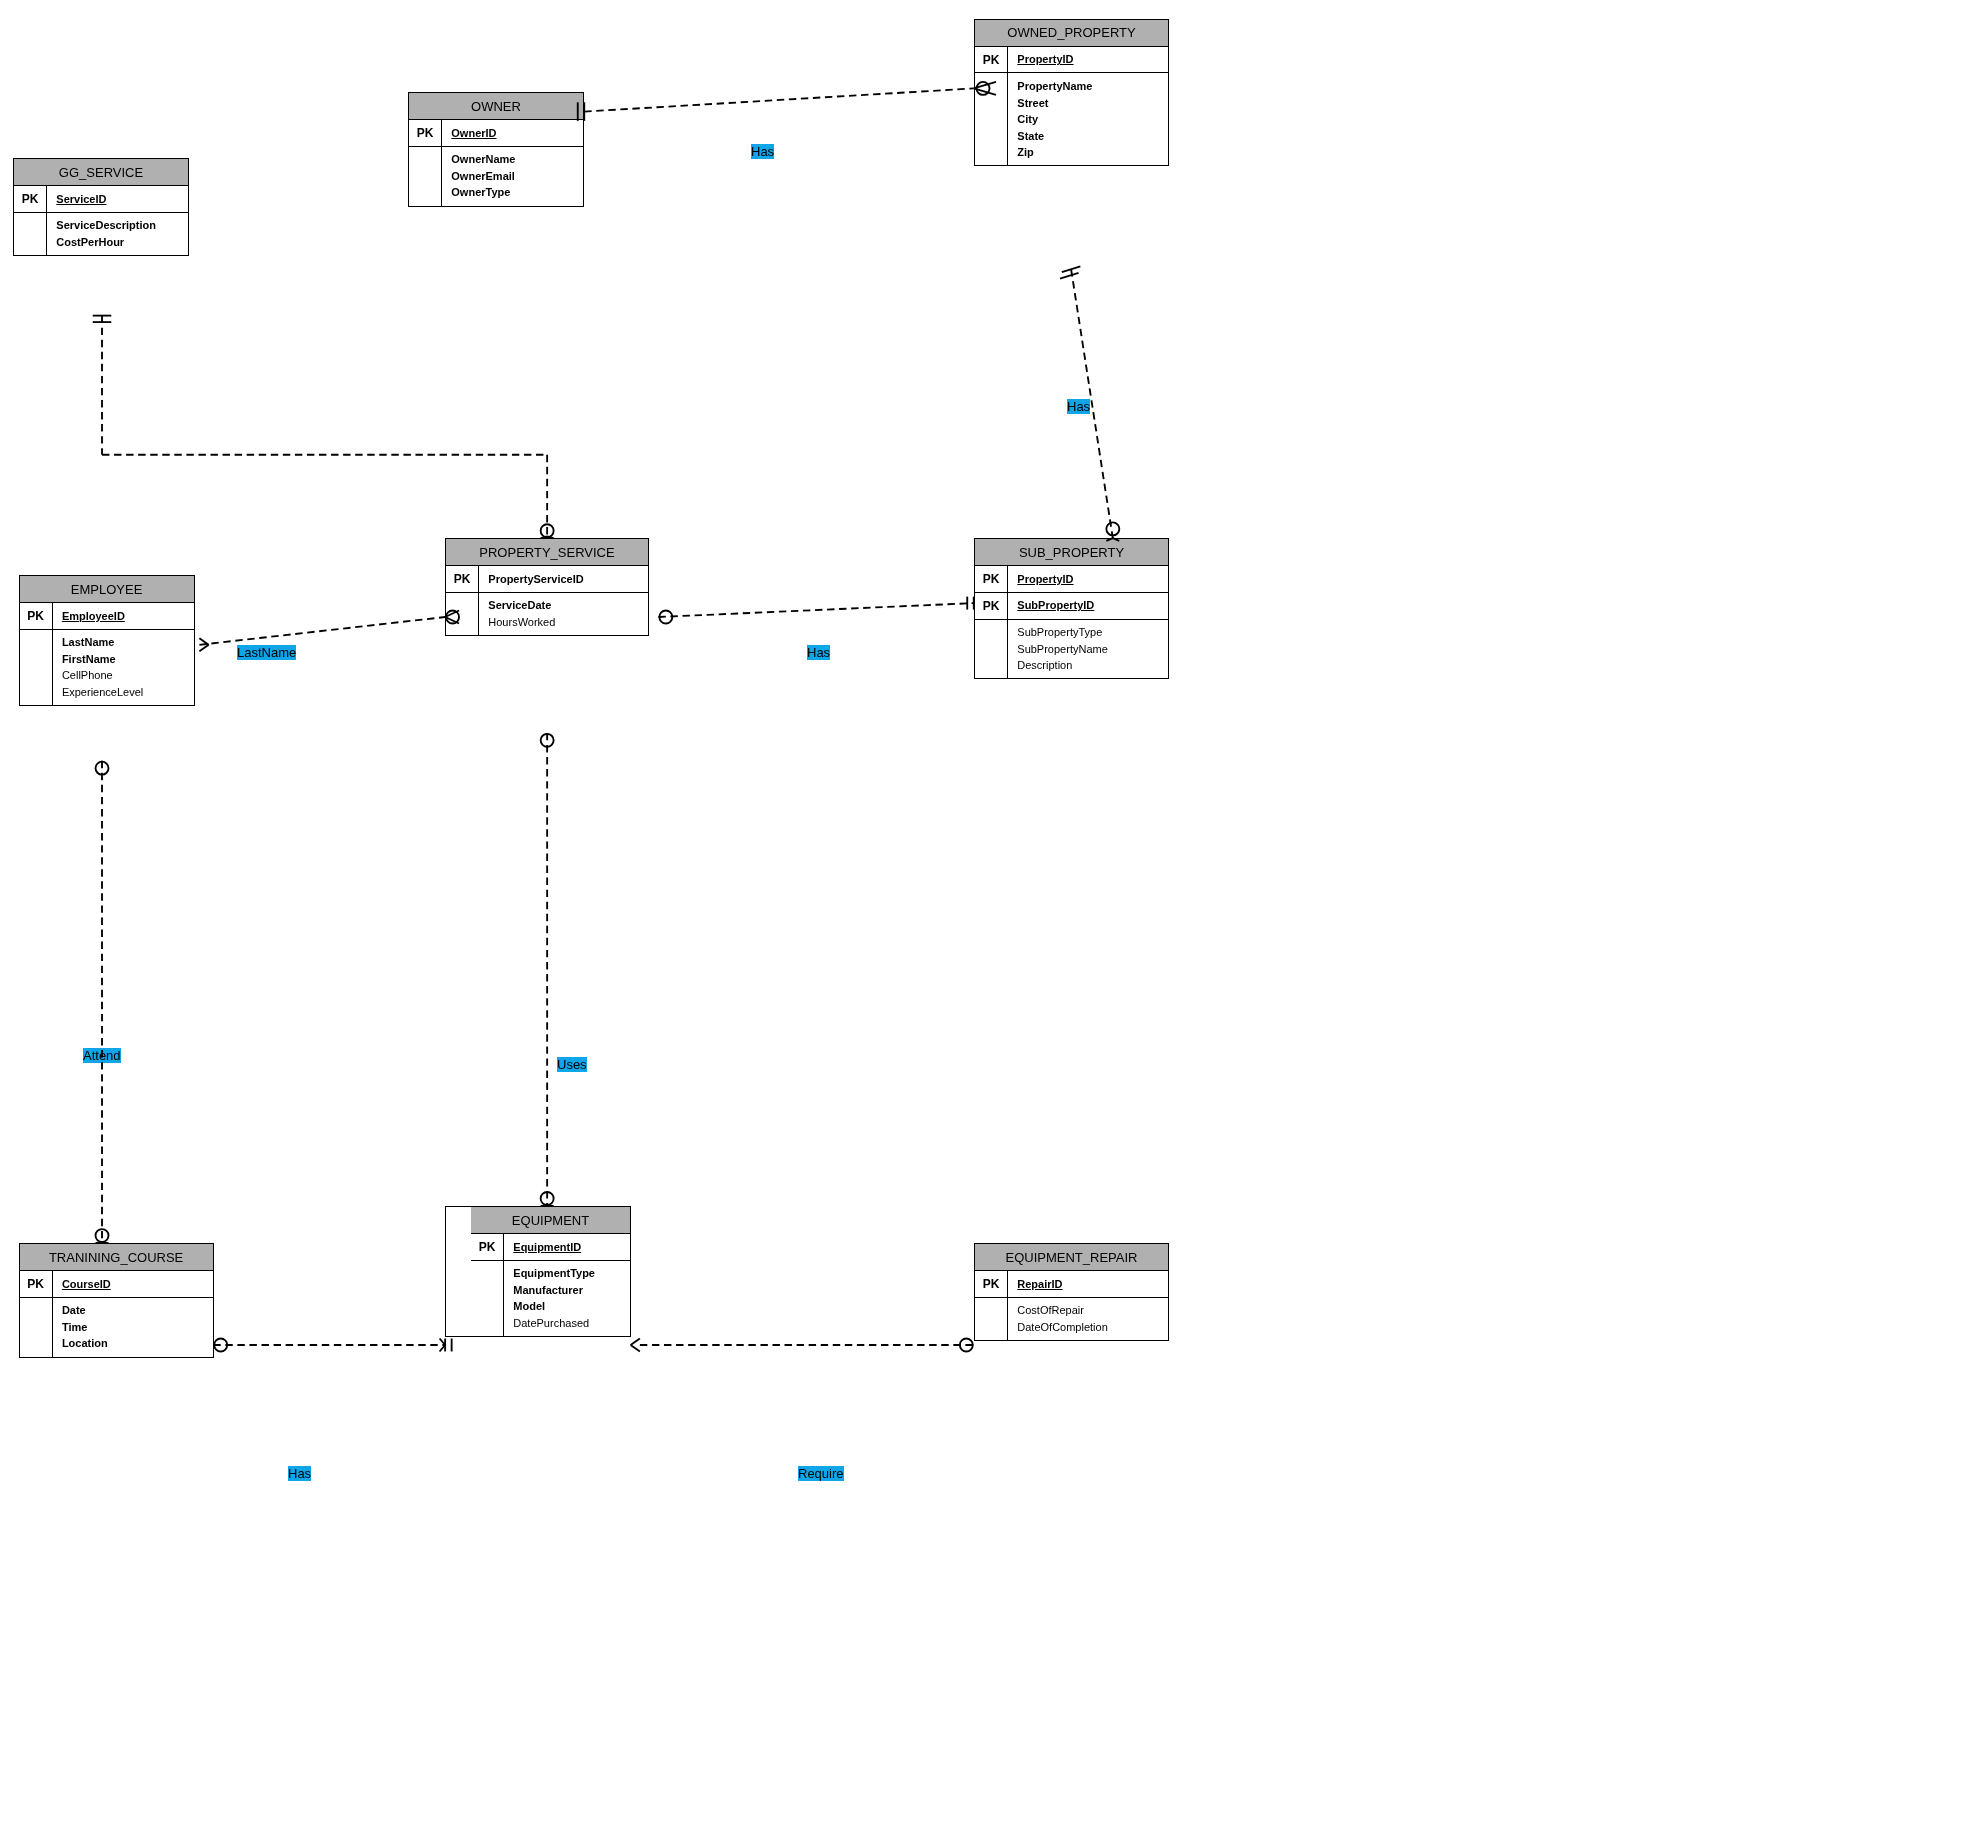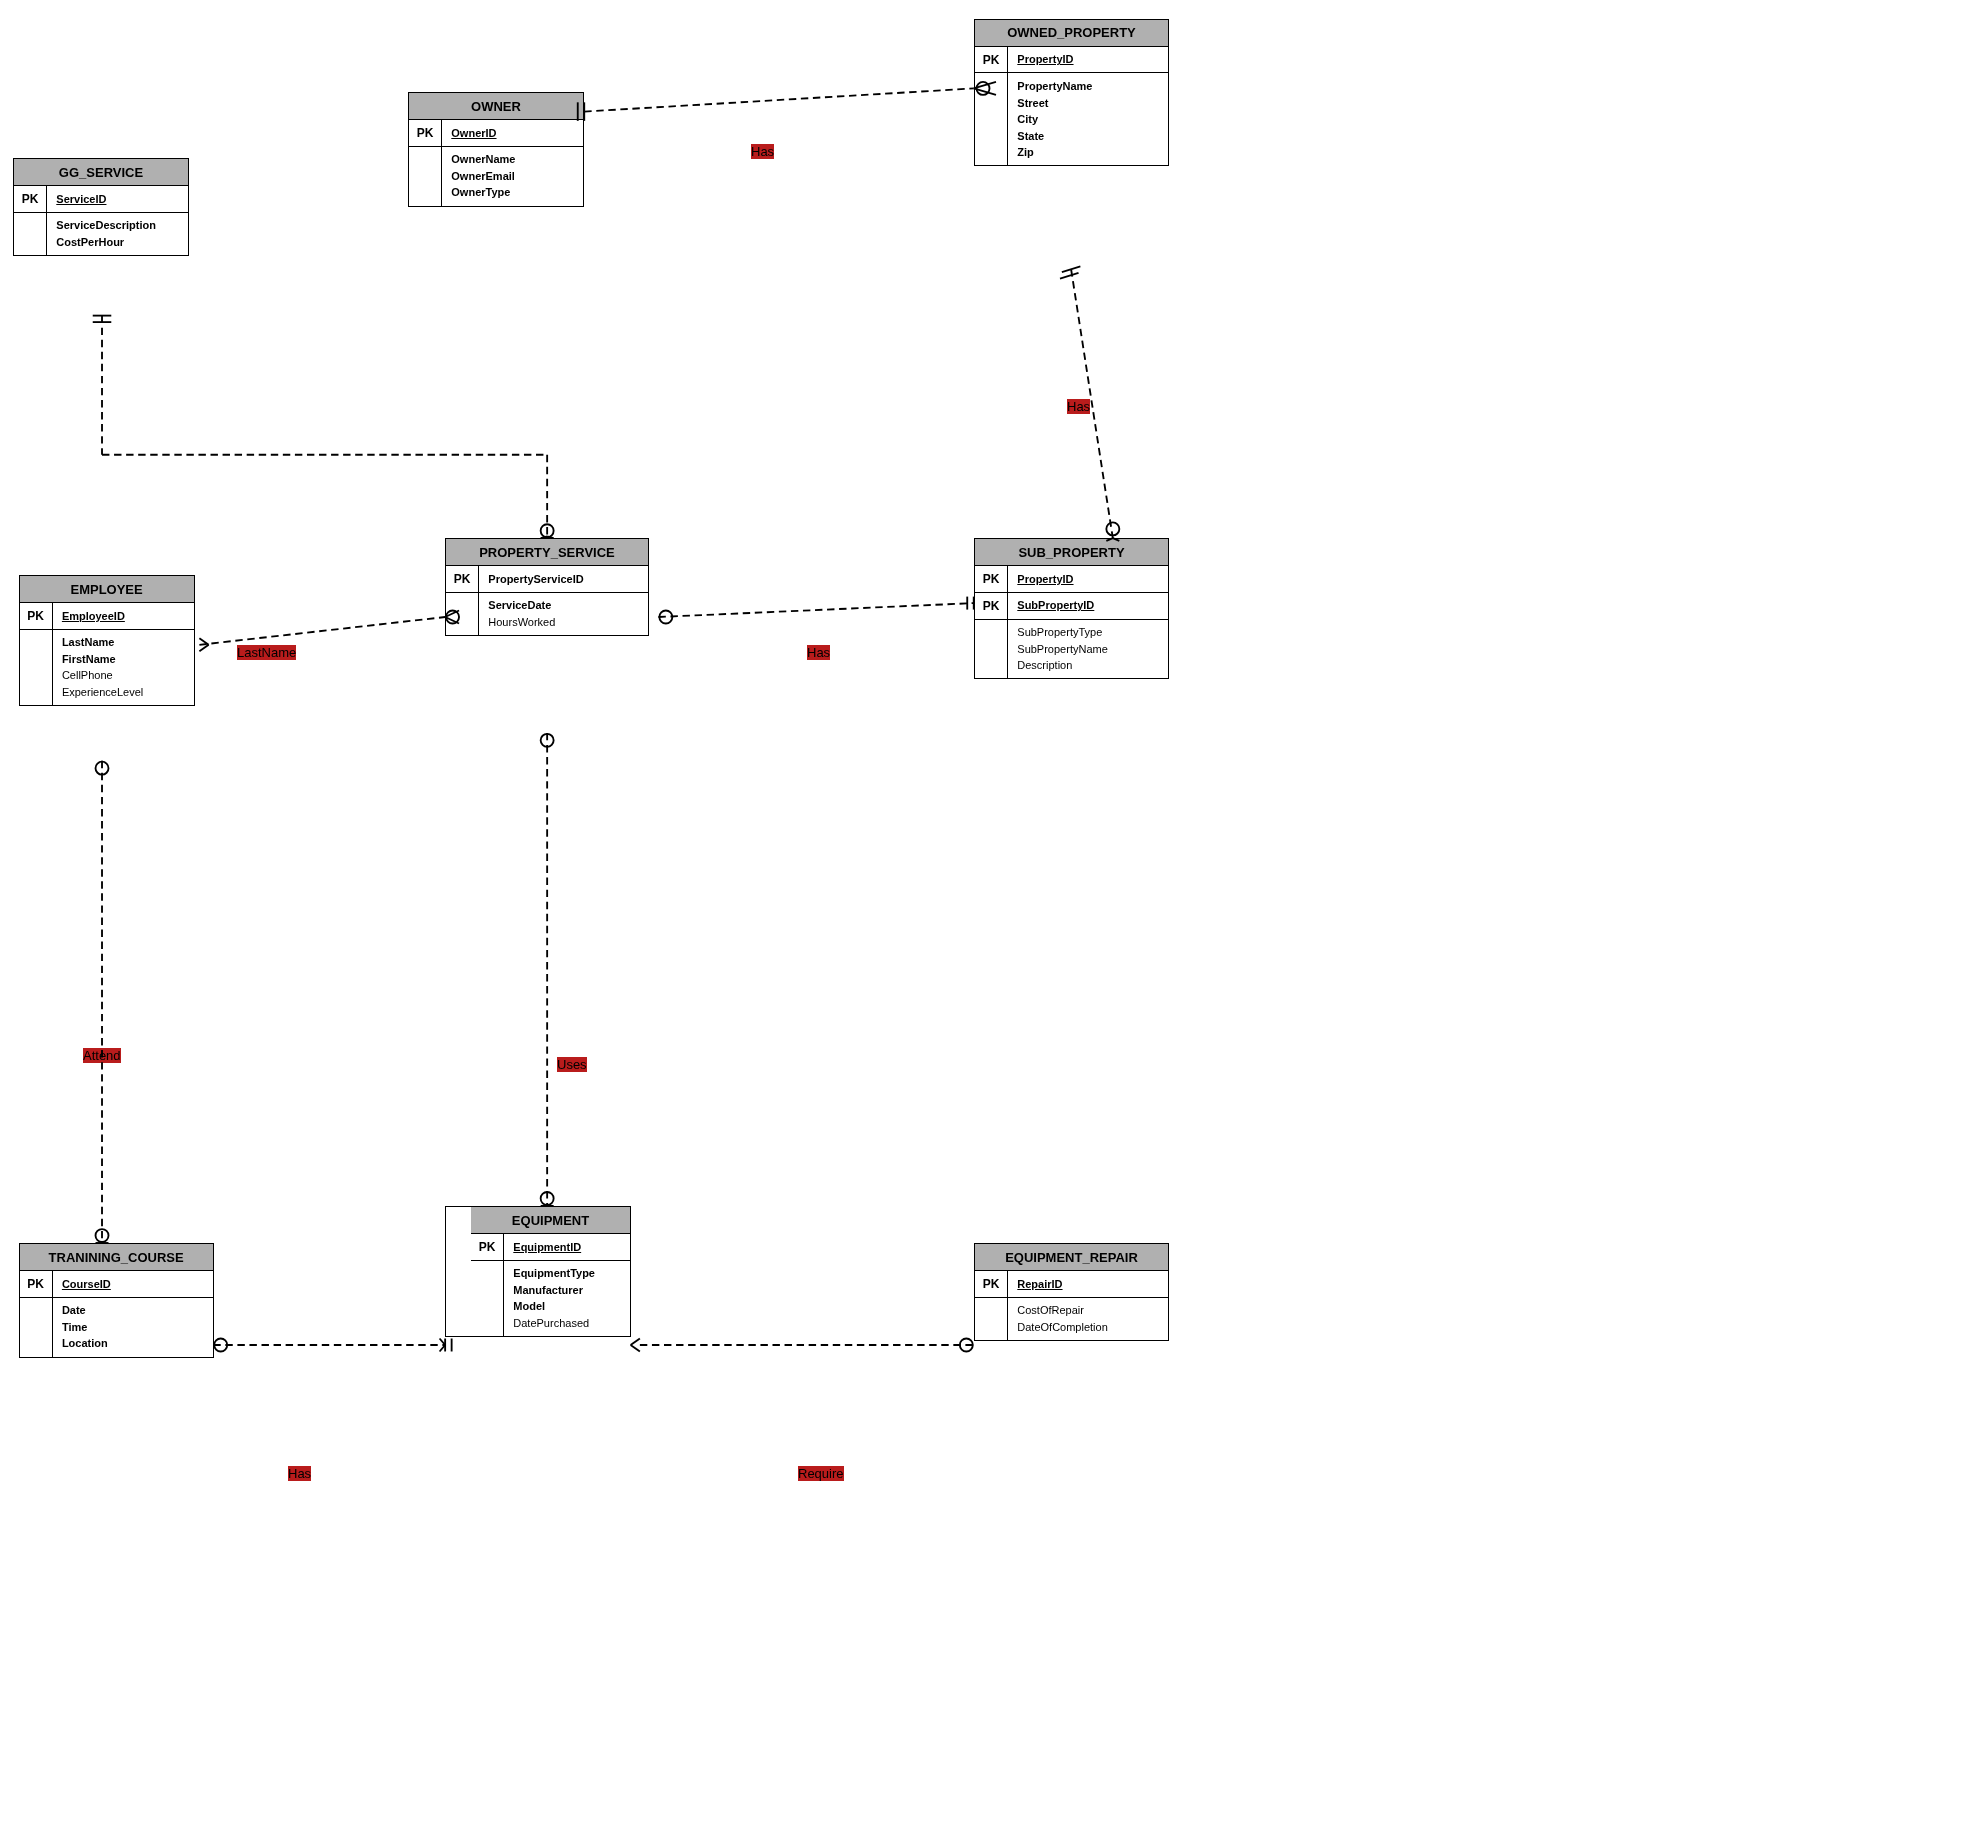--- a/index.html
+++ b/index.html
@@ -19,21 +19,21 @@
     }
     .entity-table {
       position: absolute;
       border: 1.9px solid #000;
       background: #fff;
       min-width: 148px;
     }
     .entity-header {
       background: #b0b0b0;
       text-align: center;
-      font-weight: bold;
+      font-weight: normal;
       font-size: 13px;
       padding: 5.6px 9.3px;
       border-bottom: 1.9px solid #000;
     }
     .entity-row {
       display: flex;
       border-bottom: 0.9px solid #000;
     }
     .entity-row:last-child {
       border-bottom: none;
@@ -67,21 +67,21 @@
       top: 0;
       left: 0;
       width: 1979px;
       height: 1847px;
       pointer-events: none;
     }
     .relation-label {
       position: absolute;
       font-size: 13px;
       font-weight: normal;
-      background: #b91c1c;
+      background: #0ea5e9;
     }
   </style>
 </head>
 <body>
 
 <div class="er-diagram">
 
   <div class="entity-table" style="left:13px;top:158px;min-width:176px;">
     <div class="entity-header">GG_SERVICE</div>
     <div class="entity-row separator">

